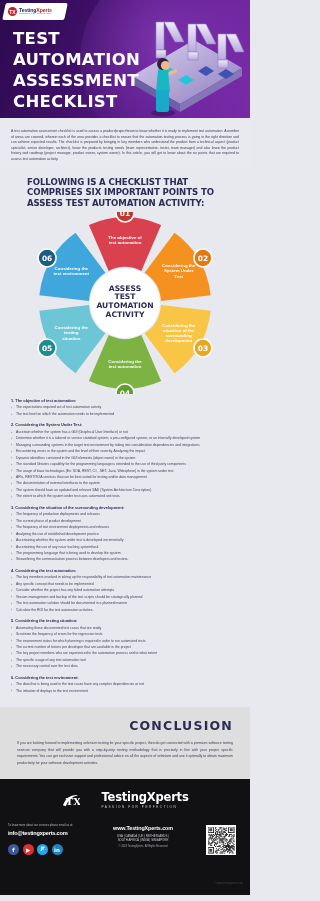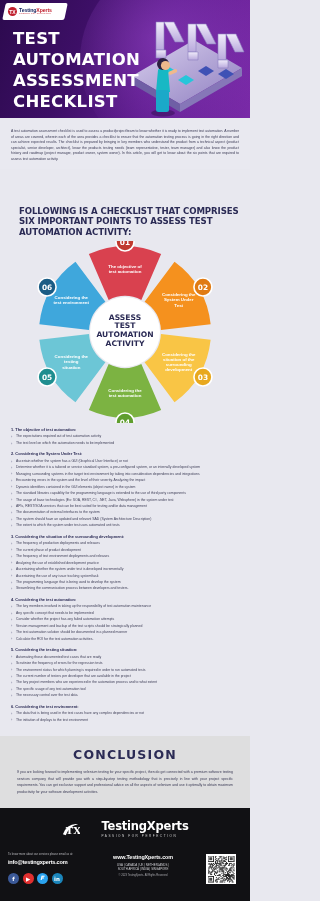--- a/index.html
+++ b/index.html
@@ -51,26 +51,25 @@
   .intro{
     background:#e9e9f0; padding:11px 11px 6px 11px;
   }
   .intro p{
     font-size:3.45px; line-height:1.62; color:#3a3a55;
     text-align:justify; font-family:"Liberation Sans", sans-serif;
   }
 
   
   .sec-head{
-    padding:8px 11px 4px 19px;
+    padding:8px 11px 4px 27px;
     font-family:"DejaVu Sans", sans-serif;
     font-weight:bold; color:#2b2b55;
     font-size:8.6px; line-height:1.22; letter-spacing:-.1px;
     text-transform:uppercase;
-    margin-top:29px;
   }
 
   
   .diagram-wrap{ position:relative; width:250px; height:182px; }
   .diagram{ position:absolute; left:50%; top:0; transform:translateX(-50%); }
 
   
   .checklist{ padding:4px 11px 8px 11px; }
   .ck-group{ margin-bottom:5px; }
   .ck-title{
@@ -87,21 +86,21 @@
     color:#6f6f90; font-size:4px;
   }
 
   
   .conclusion{
     background:#dededf; padding:11px 17px 13px 17px; text-align:center;
   }
   .conclusion h2{
     font-family:"DejaVu Sans", sans-serif;
     font-size:12.5px; font-weight:bold; color:#2b2b55;
-    letter-spacing:1.2px; margin-bottom:7px;
+    letter-spacing:1.2px; margin-bottom:7px;text-align:right;
   }
   .conclusion p{
     font-size:3.5px; line-height:1.85; color:#3a3a55; text-align:justify;
   }
 
   
   .footer{
     background:#111114; height:116px; position:relative; color:#fff;
   }
   .f-logo{

